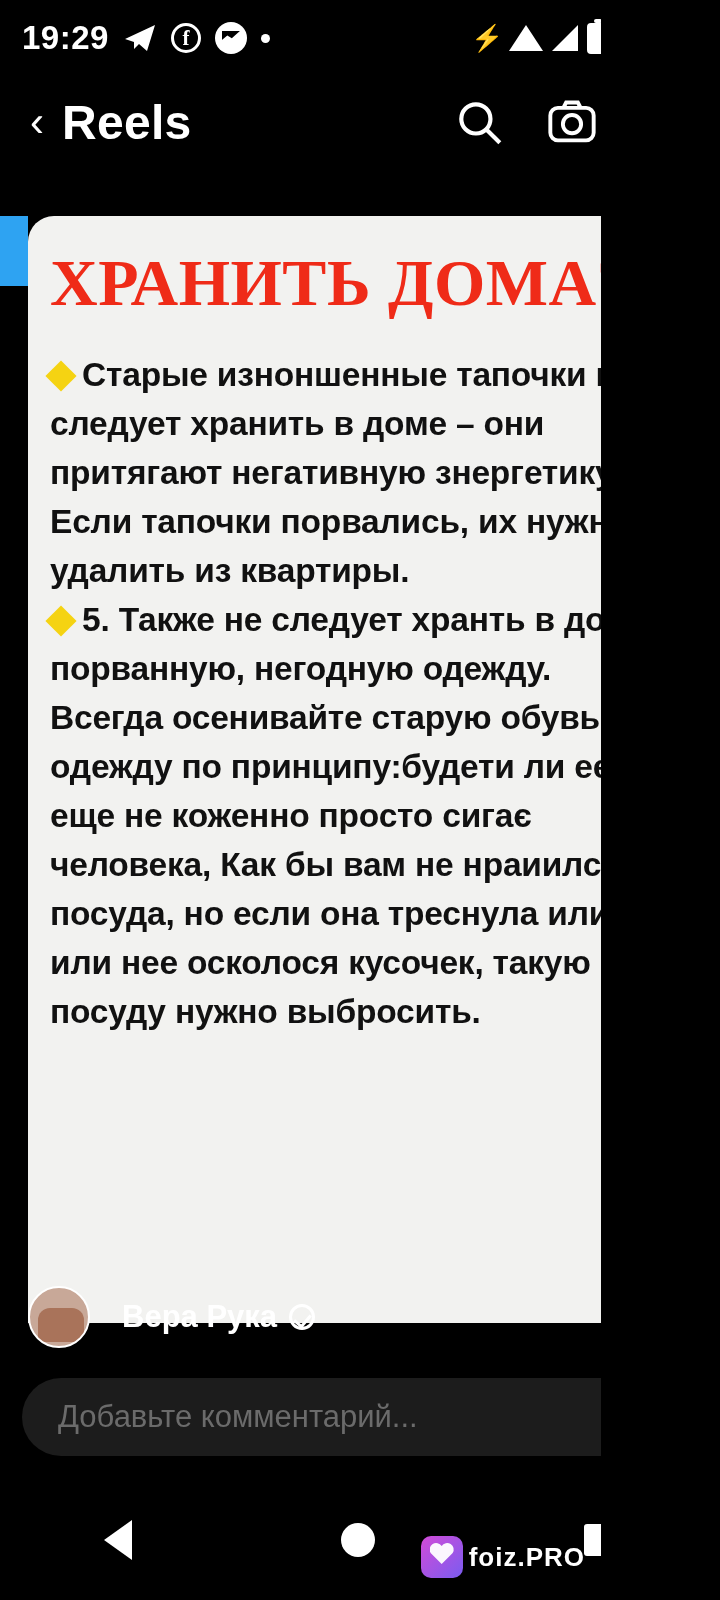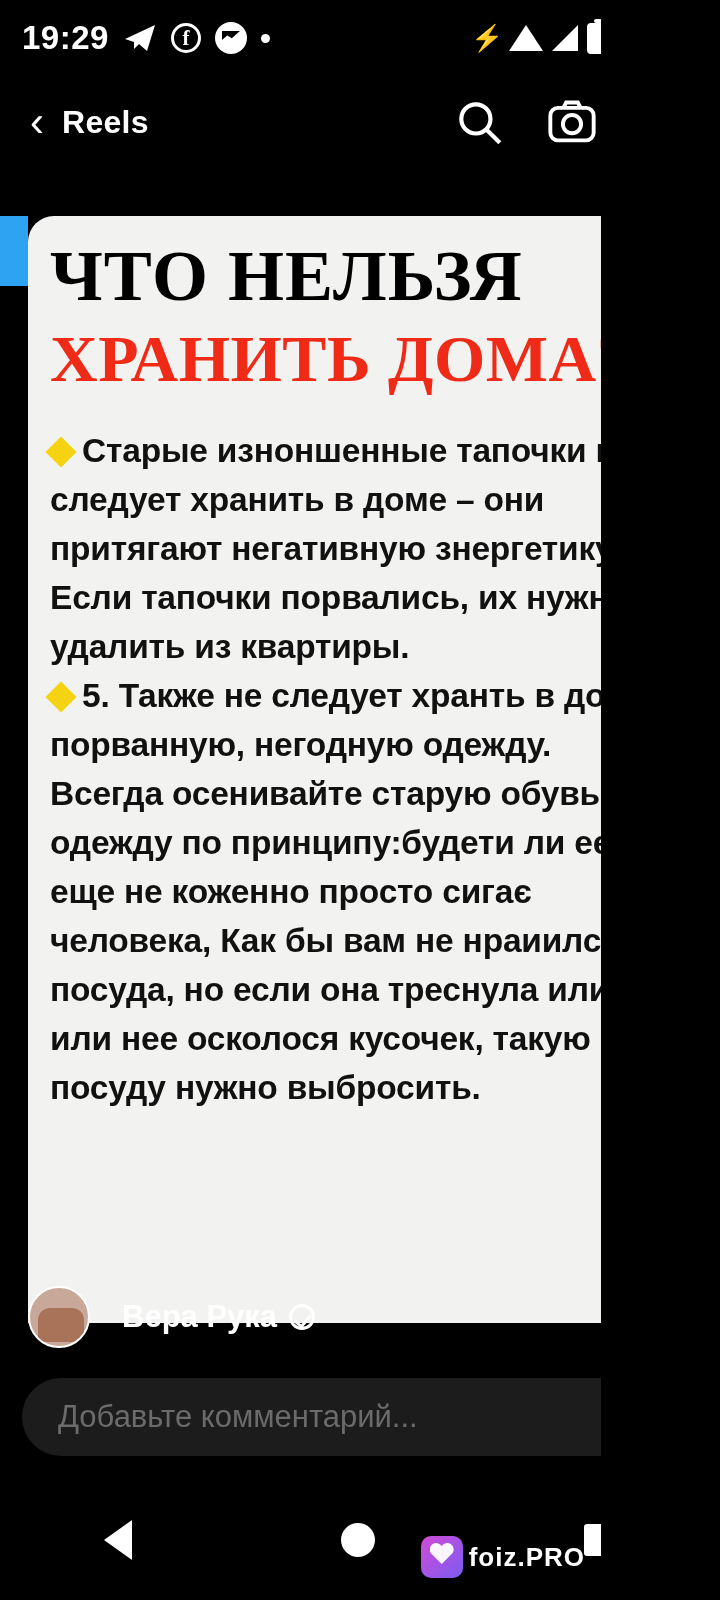--- a/index.html
+++ b/index.html
@@ -123,21 +123,21 @@
     padding: 0 30px;
     color: #fff;
   }
   .back-chevron {
     font-size: 42px;
     line-height: 42px;
     font-weight: 300;
     margin-right: 18px;
   }
   .appbar-title {
-    font-size: 32px;
+    font-size: 48px;
     font-weight: 700;
     letter-spacing: 0.3px;
   }
   .appbar-actions {
     margin-left: auto;
     display: flex;
     align-items: center;
     gap: 42px;
   }
   .appbar-actions svg { display: block; }
@@ -475,21 +475,20 @@
             <circle cx="12" cy="9.5" r="3.4"></circle>
           <path d="M5.6 19.5 a7 7 0 0 1 12.8 0"></path>
         </svg>
       </span>
     </div>
   </div>
 
   <div class="reel">
     <div class="card-strip"></div>
     <div class="card">
-      <div class="title-main">ЧТО НЕЛЬЗЯ</div>
       <div class="title-sub">ХРАНИТЬ ДОМА?</div>
 
       <div class="body-text">
         <p>
           <span class="diamond"></span><span>Старые изноншенные тапочки не следует хранить в доме – они притягают негативную знергетику. Если тапочки порвались, их нужно удалить из квартиры.</span>
         </p>
         <p>
           <span class="diamond"></span><span>5. Также не следует хранть в доме порванную, негодную одежду. Всегда осенивайте старую обувь и одежду по принципу:будети ли ее еще не коженно просто сигає человека,  Как бы вам не нраиился посуда, но если она треснула или или нее осколося кусочек, такую посуду нужно выбросить.</span>
         </p>
       </div>

